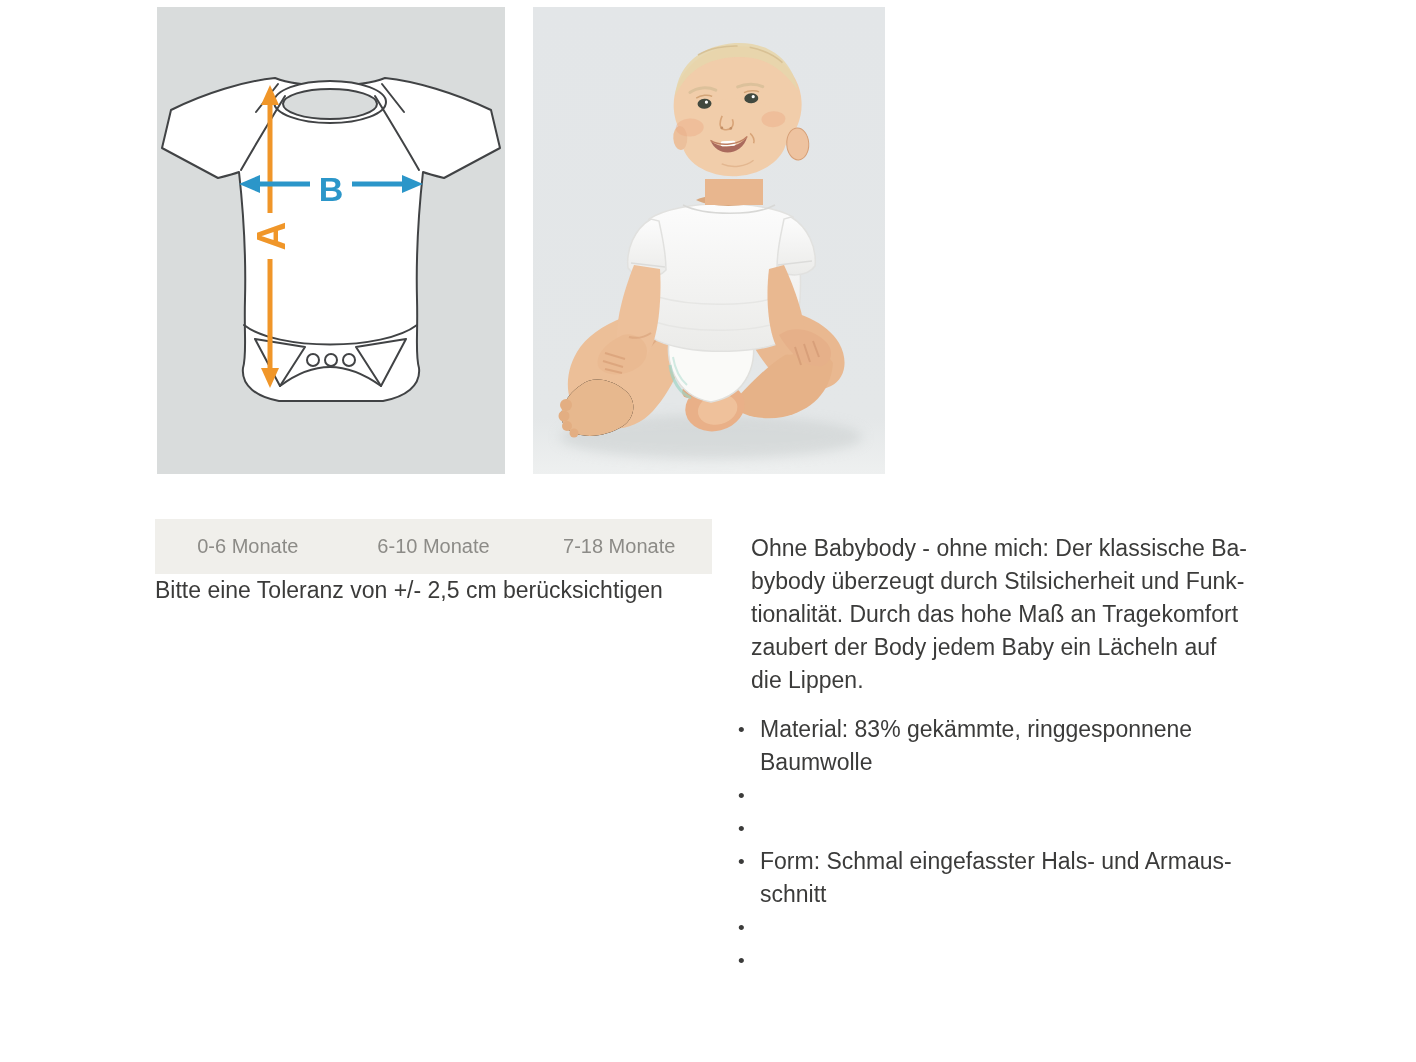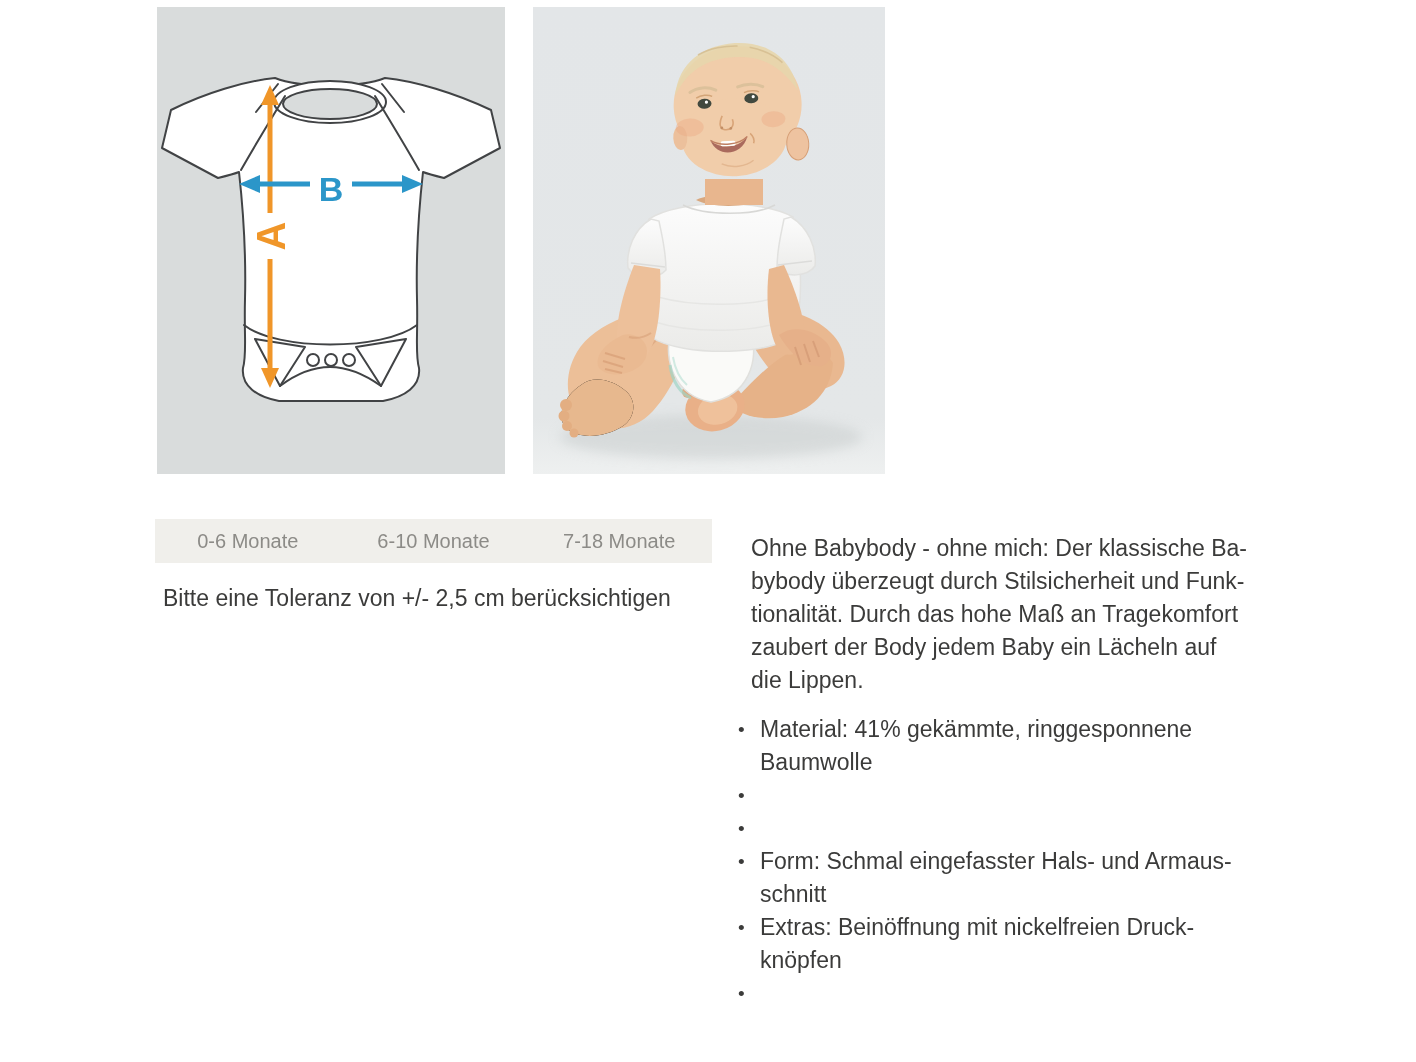--- a/index.html
+++ b/index.html
@@ -16,27 +16,27 @@
     width:1416px;height:1062px;position:relative;overflow:hidden;
     background:#ffffff;
     font-family:"Liberation Sans", sans-serif;
     color:var(--body-text);
   }
   .panel{position:absolute;top:7px;height:467px;}
   .panel-diagram{left:157px;width:348px;background:var(--diagram-bg);}
   .panel-photo{left:533px;width:352px;background:var(--photo-bg);}
   .panel svg{display:block;}
   .size-row{
-    position:absolute;left:155px;top:519px;width:557px;height:44px;
+    position:absolute;left:155px;top:519px;width:557px;height:55px;
     background:var(--size-row-bg);
     display:grid;grid-template-columns:1fr 1fr 1fr;align-items:center;
     text-align:center;color:var(--size-row-text);font-size:20px;
   }
   .tolerance{
-    position:absolute;left:155px;top:577px;margin:8px;
+    position:absolute;left:155px;top:577px;margin:0;
     font-size:23px;color:var(--body-text);white-space:pre;
   }
   .description{
     position:absolute;left:735px;top:516px;width:620px;
     font-size:23px;line-height:33px;color:var(--body-text);
   }
   .intro{margin:16px;white-space:pre;}
   ul.features{list-style:none;margin:16px 0 0 0;padding:0;}
   ul.features li{display:flex;align-items:flex-start;}
   .bullet-marker{flex:0 0 22px;width:22px;padding-left:3px;font-size:19px;}
@@ -213,36 +213,34 @@
 
 <div class="description">
   <p class="intro">Ohne Babybody - ohne mich: Der klassische Ba-
 bybody überzeugt durch Stilsicherheit und Funk-
 tionalität. Durch das hohe Maß an Tragekomfort
 zaubert der Body jedem Baby ein Lächeln auf
 die Lippen.</p>
   <ul class="features">
     <li>
       <span class="bullet-marker">•</span>
-      <span class="bullet-text">Material: 41% gekämmte, ringgesponnene
+      <span class="bullet-text">Material: 83% gekämmte, ringgesponnene
 Baumwolle</span>
     </li>
     <li>
       <span class="bullet-marker">•</span>
     </li>
     <li>
       <span class="bullet-marker">•</span>
     </li>
     <li>
       <span class="bullet-marker">•</span>
       <span class="bullet-text">Form: Schmal eingefasster Hals- und Armaus-
 schnitt</span>
     </li>
     <li>
       <span class="bullet-marker">•</span>
-      <span class="bullet-text">Extras: Beinöffnung mit nickelfreien Druck-
-knöpfen</span>
     </li>
     <li>
       <span class="bullet-marker">•</span>
     </li>
   </ul>
 </div>
 
 </body></html>

